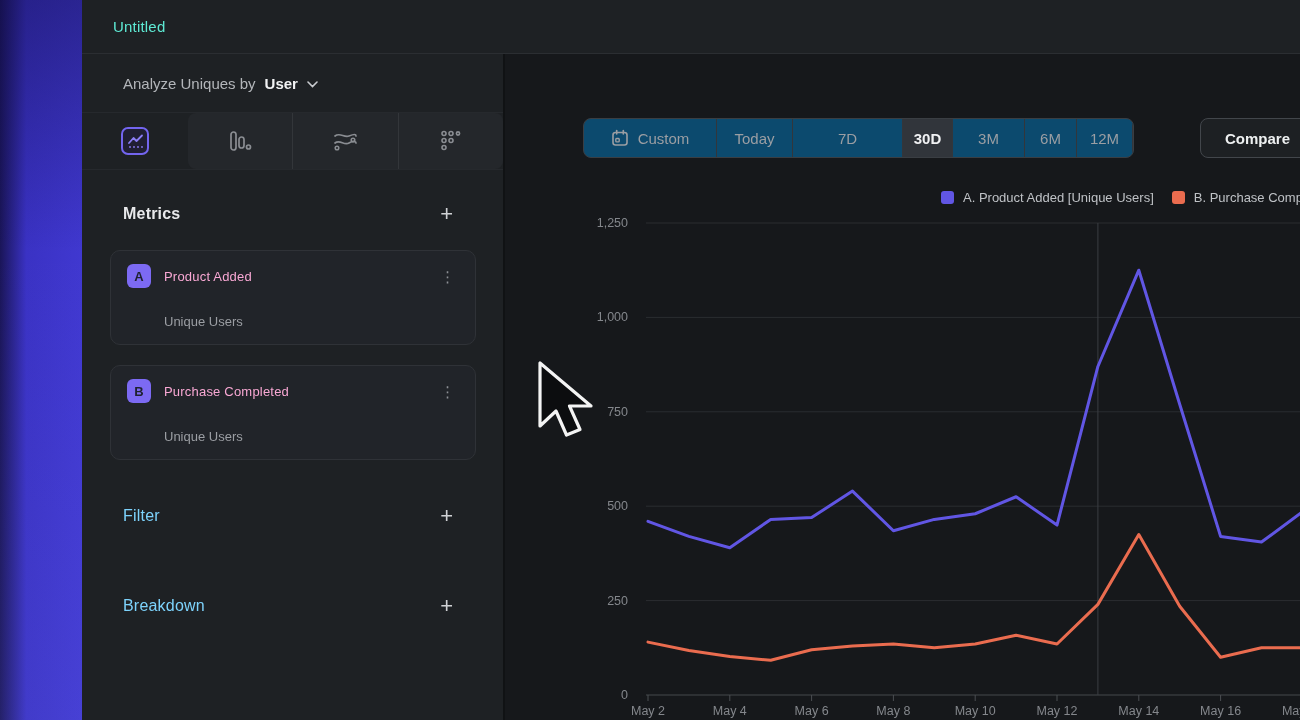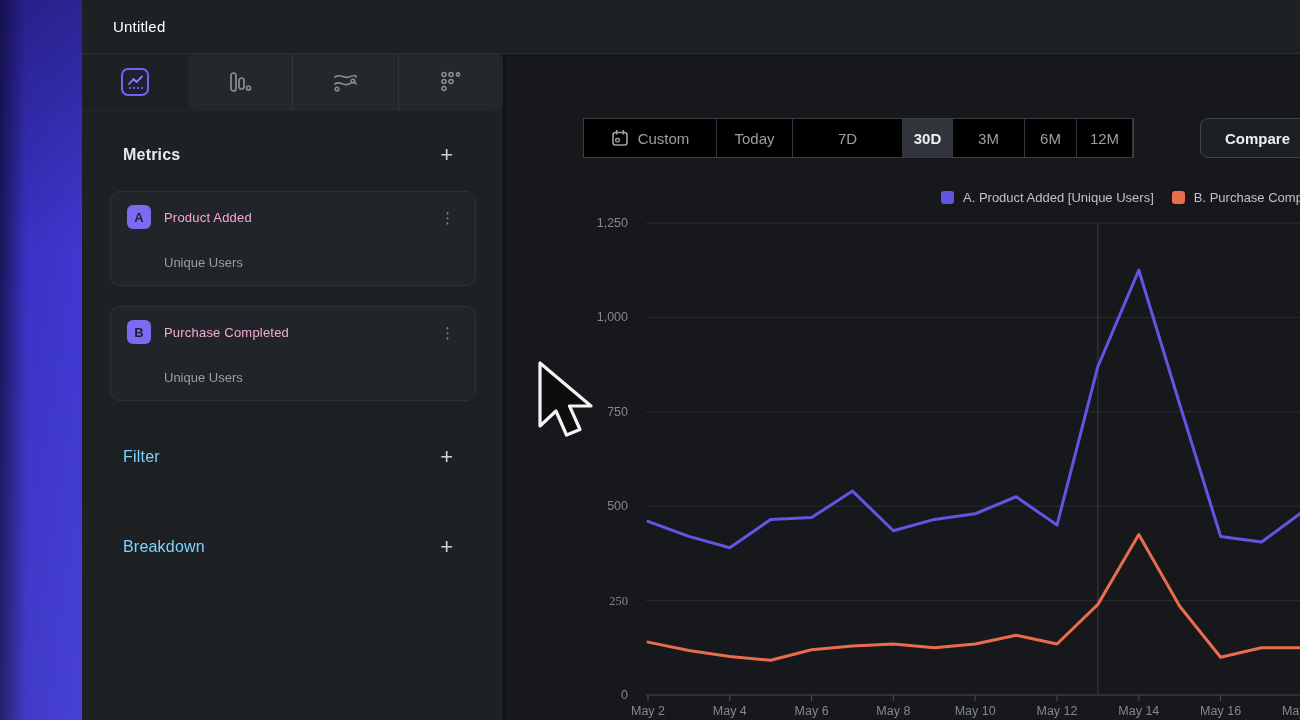--- a/index.html
+++ b/index.html
@@ -16,21 +16,21 @@
     background:
       linear-gradient(180deg, rgba(16,12,70,0.45) 0%, rgba(0,0,0,0) 35%, rgba(130,140,255,0.10) 100%),
       linear-gradient(90deg, #1a1558 0%, #3a32c4 32%, #4038d0 100%);
   }
   
   .window { position:absolute; left:82px; top:0; right:0; bottom:0; background:#1e2124; }
   .app-header {
     height:54px; display:flex; align-items:center; padding-left:31px;
     border-bottom:1px solid #2b2e32;
   }
-  .app-title { font-size:15px; font-weight:500; color:#ffffff; letter-spacing:.2px; }
+  .app-title { font-size:15px; font-weight:500; color:#5eead4; letter-spacing:.2px; }
 
   
   .sidebar {
     position:absolute; left:0; top:54px; width:423px; bottom:0;
     background:#1e2124; border-right:2px solid #101214;
   }
   .analyze-row {
     height:59px; display:flex; align-items:center; gap:9px; padding-left:41px;
     border-bottom:1px solid #26292d;
   }
@@ -79,21 +79,21 @@
 
   .filter-head { margin-top:34px; }
   .breakdown-head { margin-top:46px; }
 
   
   .main { position:absolute; left:423px; right:0; top:54px; bottom:0; background:#16181b; }
 
   
   .range-group {
     position:absolute; left:583px; top:118px; height:40px;
-    display:flex; border:1px solid #3a3e43; border-radius:0; background:#000000;
+    display:flex; border:1px solid #3a3e43; border-radius:8px; background:#0c4a6e;
     overflow:hidden; z-index:5;
   }
   .range-btn {
     display:flex; align-items:center; justify-content:center; gap:9px;
     font-size:15px; color:#9b9ea3; border-right:1px solid #33363b; cursor:pointer;
     white-space:nowrap;
   }
   .range-btn:nth-child(1){ width:133px; }
   .range-btn:nth-child(2){ width:76px; }
   .range-btn:nth-child(3){ width:110px; }
@@ -130,20 +130,27 @@
 <body>
 
 <div class="brand-strip"></div>
 
 <div class="window">
   <div class="app-header">
     <span class="app-title">Untitled</span>
   </div>
 
   <div class="sidebar">
+    <div class="analyze-row">
+      <span class="analyze-label">Analyze Uniques by</span>
+      <span class="analyze-value">User</span>
+      <svg class="chev" viewBox="0 0 11 7">
+        <path d="M1 1 L5.5 5.5 L10 1" fill="none" stroke="#c9cbcf" stroke-width="1.6" stroke-linecap="round"></path>
+      </svg>
+    </div>
 
     <div class="tab-strip">
       <div class="tab-cell">
         <span class="sel-chart-box">
           <svg width="17" height="15" viewBox="0 0 17 15">
             <polyline points="2,9 6.5,4 9.5,7 15,1.5" fill="none" stroke="#8b7df5" stroke-width="1.8" stroke-linecap="round" stroke-linejoin="round"></polyline>
             <g fill="#8b7df5">
               <circle cx="3" cy="13" r="0.9"></circle>
                 <circle cx="7" cy="13" r="0.9"></circle>
               <circle cx="11" cy="13" r="0.9"></circle>
@@ -266,21 +273,21 @@
     <line x1="975.2" y1="695" x2="975.2" y2="701" stroke="#4a4e52" stroke-width="1"></line>
     <line x1="1057" y1="695" x2="1057" y2="701" stroke="#4a4e52" stroke-width="1"></line>
     <line x1="1138.8" y1="695" x2="1138.8" y2="701" stroke="#4a4e52" stroke-width="1"></line>
     <line x1="1220.6" y1="695" x2="1220.6" y2="701" stroke="#4a4e52" stroke-width="1"></line>
     <line x1="1302.4" y1="695" x2="1302.4" y2="701" stroke="#4a4e52" stroke-width="1"></line>
     <polyline points="648,521.304 688.9,536.408 729.8,547.736 770.7,519.4159999999999 811.6,517.528 852.5,491.096 893.4,530.744 934.3,519.4159999999999 975.2,513.752 1016.0999999999999,496.76 1057,525.08 1097.9,366.488 1138.8,270.2 1179.6999999999998,404.248 1220.6,536.408 1261.5,542.072 1302.4,511.86400000000003" fill="none" stroke="#6156e4" stroke-width="3" stroke-linejoin="round" stroke-linecap="round"></polyline>
     <polyline points="648,642.136 688.9,650.4432 729.8,656.4848 770.7,660.2608 811.6,649.688 852.5,645.912 893.4,644.024 934.3,647.8 975.2,644.024 1016.0999999999999,635.3392 1057,644.024 1097.9,604.376 1138.8,534.52 1179.6999999999998,606.264 1220.6,657.24 1261.5,647.8 1302.4,647.8" fill="none" stroke="#ea6c4f" stroke-width="3" stroke-linejoin="round" stroke-linecap="round"></polyline>
   </svg>
 <div id="chart-labels">
     <span class="axis-label y-label" style="left: 570px; top: 688px;">0</span>
-    <span class="axis-label y-label" style="left: 570px; top: 593.6px; font-family: Liberation Serif, serif;">250</span>
+    <span class="axis-label y-label" style="left: 570px; top: 593.6px;">250</span>
     <span class="axis-label y-label" style="left: 570px; top: 499.2px;">500</span>
     <span class="axis-label y-label" style="left: 570px; top: 404.8px;">750</span>
     <span class="axis-label y-label" style="left: 570px; top: 310.4px;">1,000</span>
     <span class="axis-label y-label" style="left: 570px; top: 216px;">1,250</span>
     <span class="axis-label x-label" style="left: 616px; top: 704px;">May 2</span>
     <span class="axis-label x-label" style="left: 697.8px; top: 704px;">May 4</span>
     <span class="axis-label x-label" style="left: 779.6px; top: 704px;">May 6</span>
     <span class="axis-label x-label" style="left: 861.4px; top: 704px;">May 8</span>
     <span class="axis-label x-label" style="left: 943.2px; top: 704px;">May 10</span>
     <span class="axis-label x-label" style="left: 1025px; top: 704px;">May 12</span>

